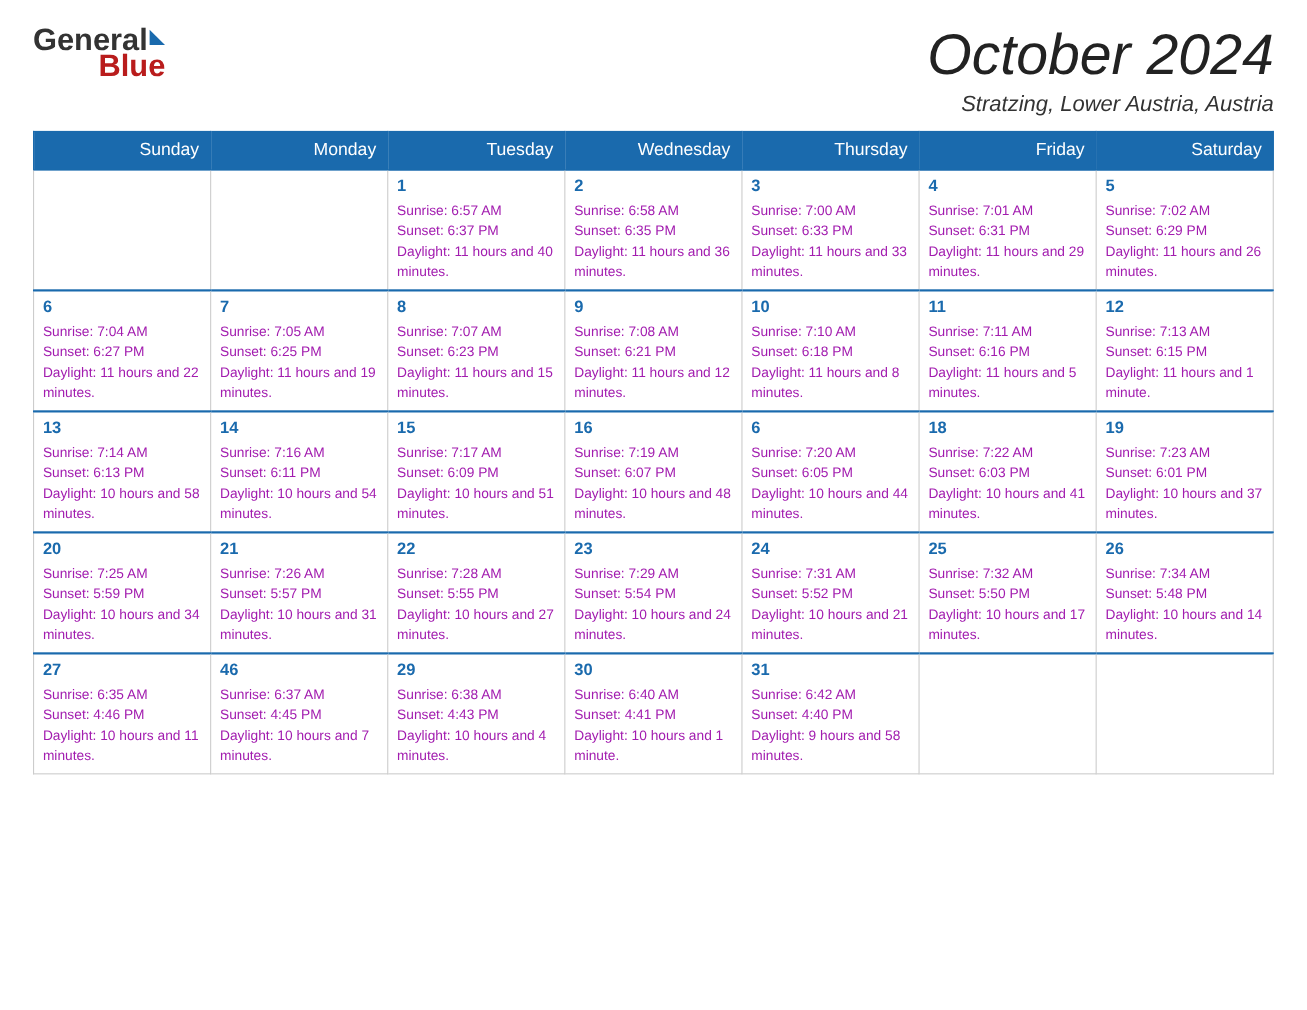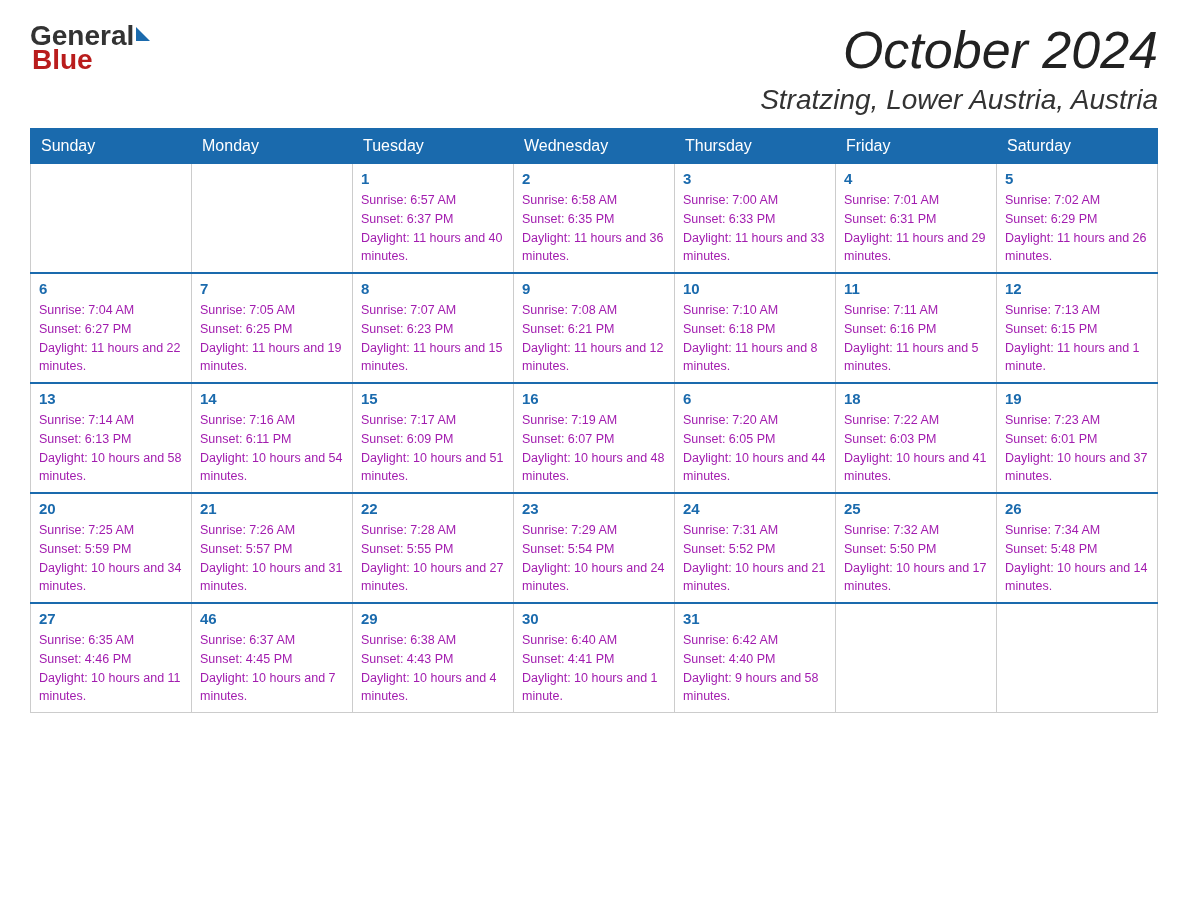--- a/index.html
+++ b/index.html
@@ -12,21 +12,21 @@
     }
     .header {
       display: flex;
       justify-content: space-between;
       align-items: flex-start;
       margin-bottom: 10px;
     }
     .logo {
       display: flex;
       flex-direction: column;
-      align-items: flex-start;
+      align-items: flex-end;
     }
     .logo-general {
       font-size: 28px;
       font-weight: bold;
       color: #333;
       display: flex;
       align-items: center;
     }
     .logo-arrow {
       width: 0;
@@ -48,36 +48,36 @@
     .title-block {
       text-align: right;
       font-style: italic;
     }
     .month-title {
       font-size: 52px;
       font-weight: normal;
       color: #222;
     }
     .location {
-      font-size: 28px;
+      font-size: 20px;
       color: #333;
       margin-top: 4px;
     }
     .calendar {
       width: 100%;
       border-collapse: collapse;
       margin-top: 12px;
     }
     .calendar th {
       background-color: #1a6aad;
       color: #fff;
       font-size: 16px;
       font-weight: normal;
       padding: 8px 10px;
-      text-align: left;
+      text-align: right;
       border: 1px solid #1a6aad;
     }
     .calendar td {
       border: 1px solid #ccc;
       vertical-align: top;
       padding: 6px 8px;
       width: 14.28%;
       font-size: 13px;
       color: #333;
       min-height: 100px;

